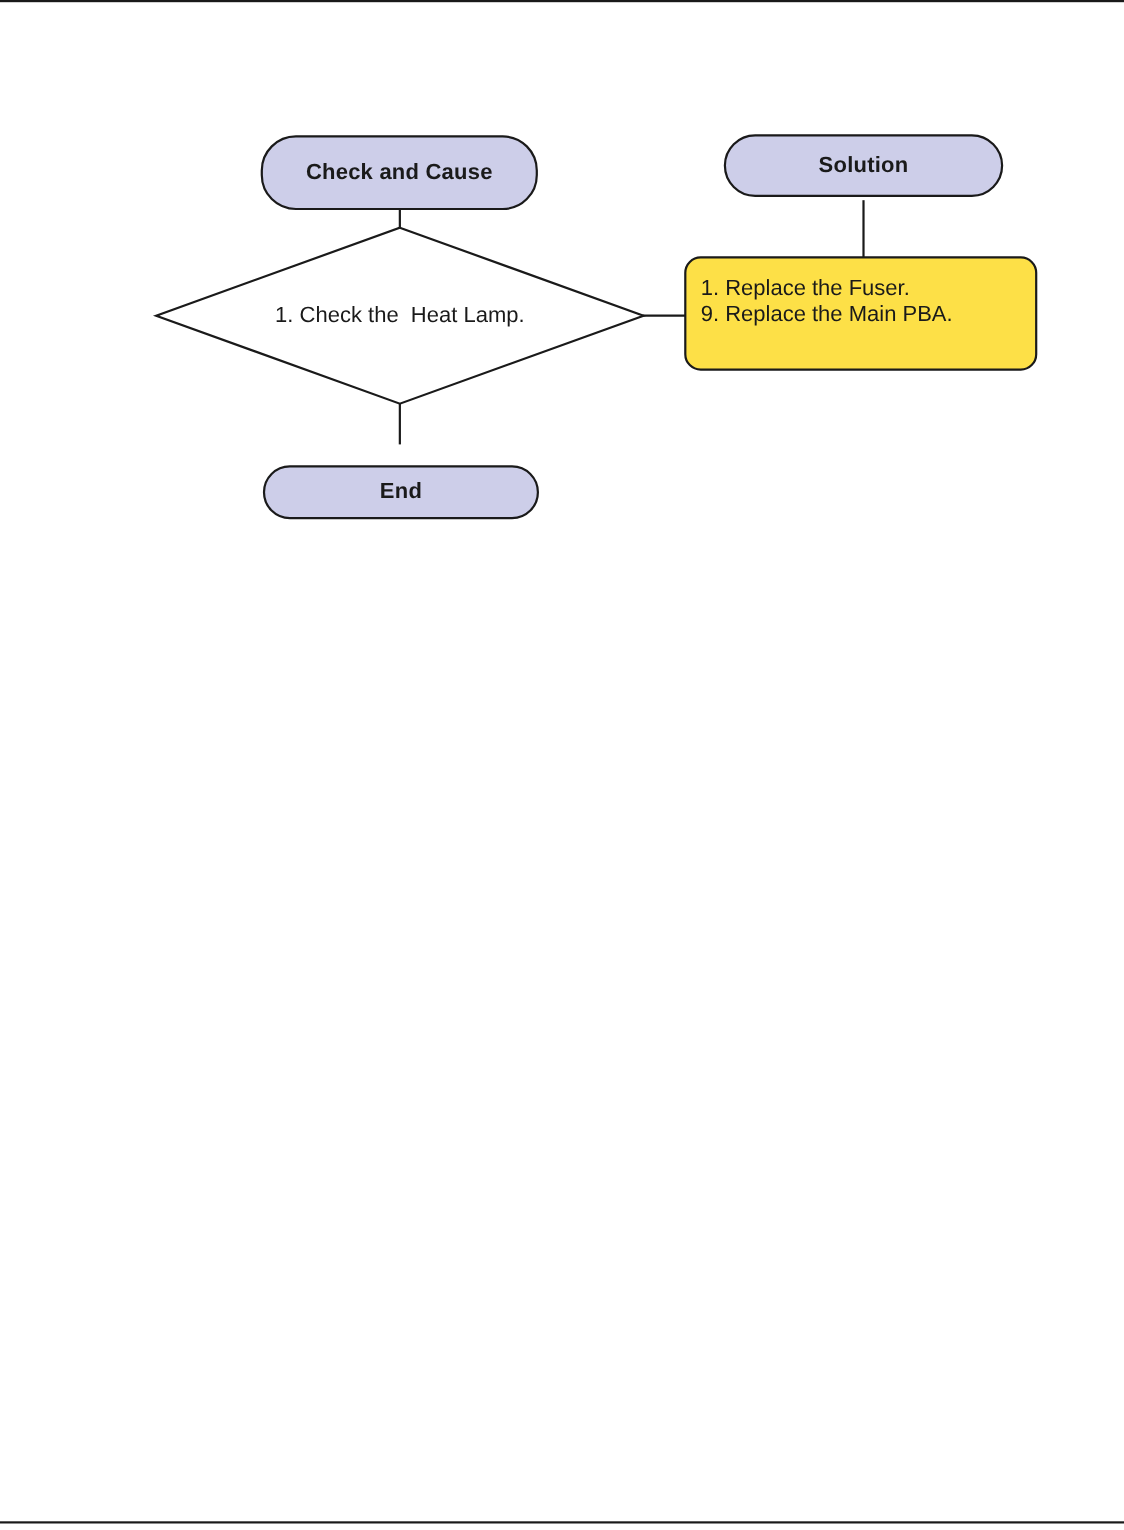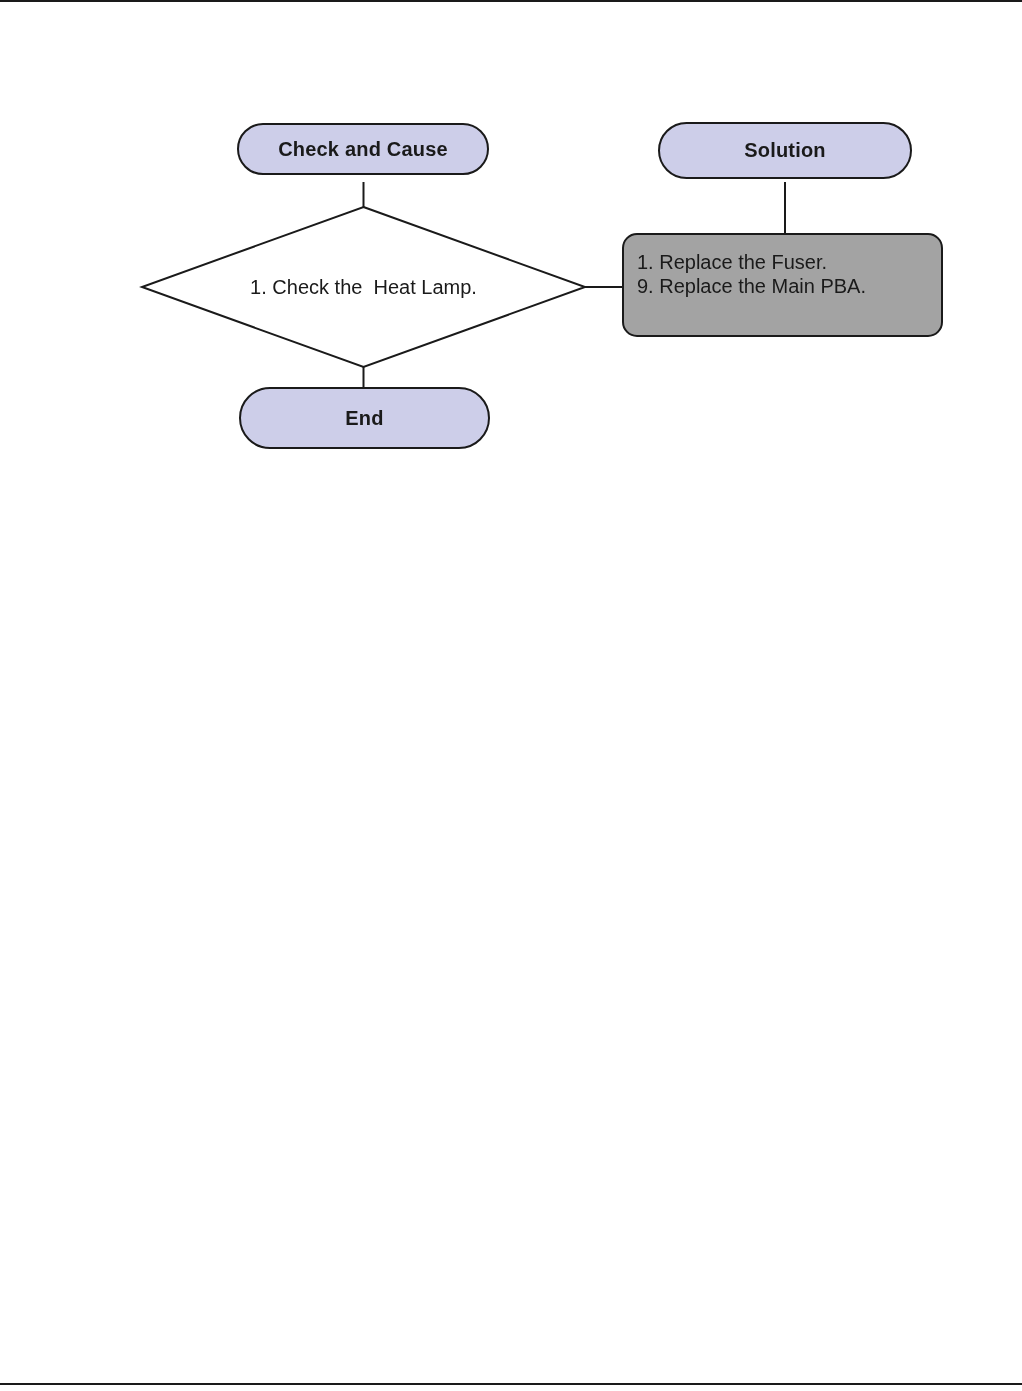--- a/index.html
+++ b/index.html
@@ -38,23 +38,23 @@
     background: #cdcee9;
     border: 2px solid #1a1a1a;
     border-radius: 32px;
     display: flex;
     align-items: center;
     justify-content: center;
     font-size: 20px;
     font-weight: bold;
     letter-spacing: 0.2px;
   }
-  #pill-check { left: 237px; top: 123px; width: 252px; height: 52px; }
+  #pill-check { left: 237px; top: 123px; width: 252px; height: 68px; }
   #pill-solution { left: 658px; top: 122px; width: 254px; height: 57px; }
-  #pill-end { left: 239px; top: 387px; width: 251px; height: 62px; }
+  #pill-end { left: 239px; top: 423px; width: 251px; height: 49px; }
 
   #decision-label {
     position: absolute;
     left: 142px;
     top: 207px;
     width: 443px;
     height: 160px;
     display: flex;
     align-items: center;
     justify-content: center;
@@ -63,21 +63,21 @@
     pointer-events: none;
   }
 
   #solution-box {
     position: absolute;
     box-sizing: border-box;
     left: 622px;
     top: 233px;
     width: 321px;
     height: 104px;
-    background: #a3a3a3;
+    background: #fde047;
     border: 2px solid #1a1a1a;
     border-radius: 15px;
     padding: 15px 10px 0 13px;
     font-size: 20px;
     line-height: 24px;
   }
   .solution-line { white-space: pre; }
 </style>
 </head>
 <body>

